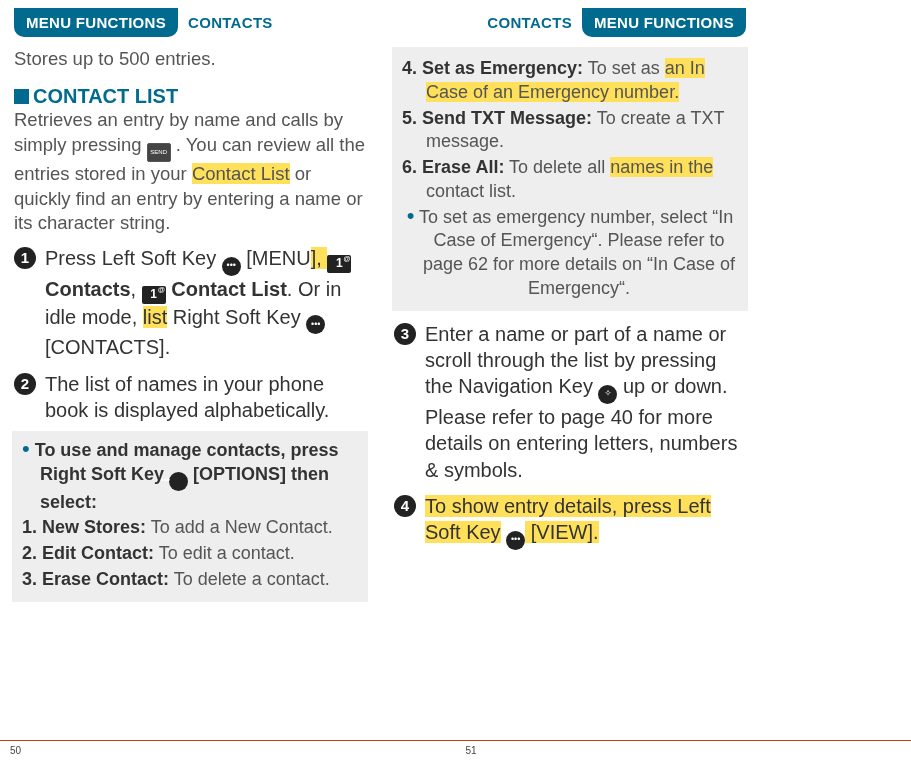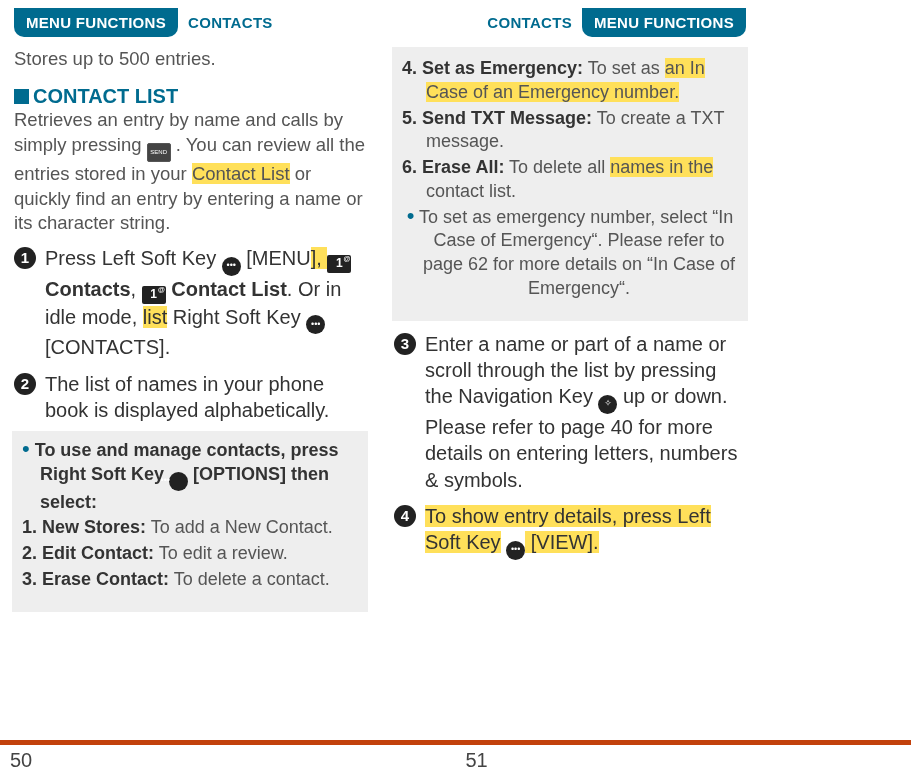--- a/index.html
+++ b/index.html
@@ -118,35 +118,35 @@
   .one-badge::after{
     content:"@";
     position:absolute;
     right:1px;top:-1px;
     font-size:7px;
   }
   .hl { background:#ffe05a; }
   .bold { font-weight:700; color:#333;}
   .greybox {
     background:#eeeeee;
-    padding: 8px 10px 20px 10px;
+    padding: 8px 10px 10px 10px;
     margin: 8px -2px 0 -2px;
     font-size:18px;
     line-height:1.32;
     color:#555;
   }
   .greybox .bullet-dot{
     color:#006b8f;font-size:22px;line-height:0;
   }
   .greybox .optline { padding-left:24px; text-indent:-24px; margin-top:2px;}
   .footer {
     display:flex;
     width:911px;
-    border-top:5px solid #c2410c;
-    font-size:20px;
+    border-top:1px solid #c2410c;
+    font-size:10px;
     color:#444;
   }
   .footer div { width:50%; padding:4px 10px; box-sizing:border-box;}
   .footer .r { }
   .indent { padding-left:18px;}
 </style>
 </head>
 <body>
 
 <div class="page">
@@ -183,21 +183,21 @@
       <div class="numball">2</div>
       <div class="step-text">The list of names in your phone book is displayed alphabetically.</div>
     </div>
 
     <div class="greybox">
       <div style="padding-left:18px;text-indent:-18px;">
         <span class="bullet-dot">•</span>
         <span class="bold">To use and manage contacts, press Right Soft Key </span><span class="soft-icon">•••</span><span class="bold"> [OPTIONS] then select:</span>
       </div>
       <div class="optline indent"><span class="bold">1.</span> <span class="bold">New Stores:</span><span> To add a New Contact.</span></div>
-      <div class="optline indent"><span class="bold">2.</span> <span class="bold">Edit Contact:</span><span> To edit a review.</span></div>
+      <div class="optline indent"><span class="bold">2.</span> <span class="bold">Edit Contact:</span><span> To edit a contact.</span></div>
       <div class="optline indent"><span class="bold">3.</span> <span class="bold">Erase Contact:</span><span> To delete a contact.</span></div>
     </div>
   </div>
 
   <div class="col">
     <div class="header-row right">
       <div class="top-label">CONTACTS</div>
       <div class="tab">MENU FUNCTIONS</div>
     </div>
 

